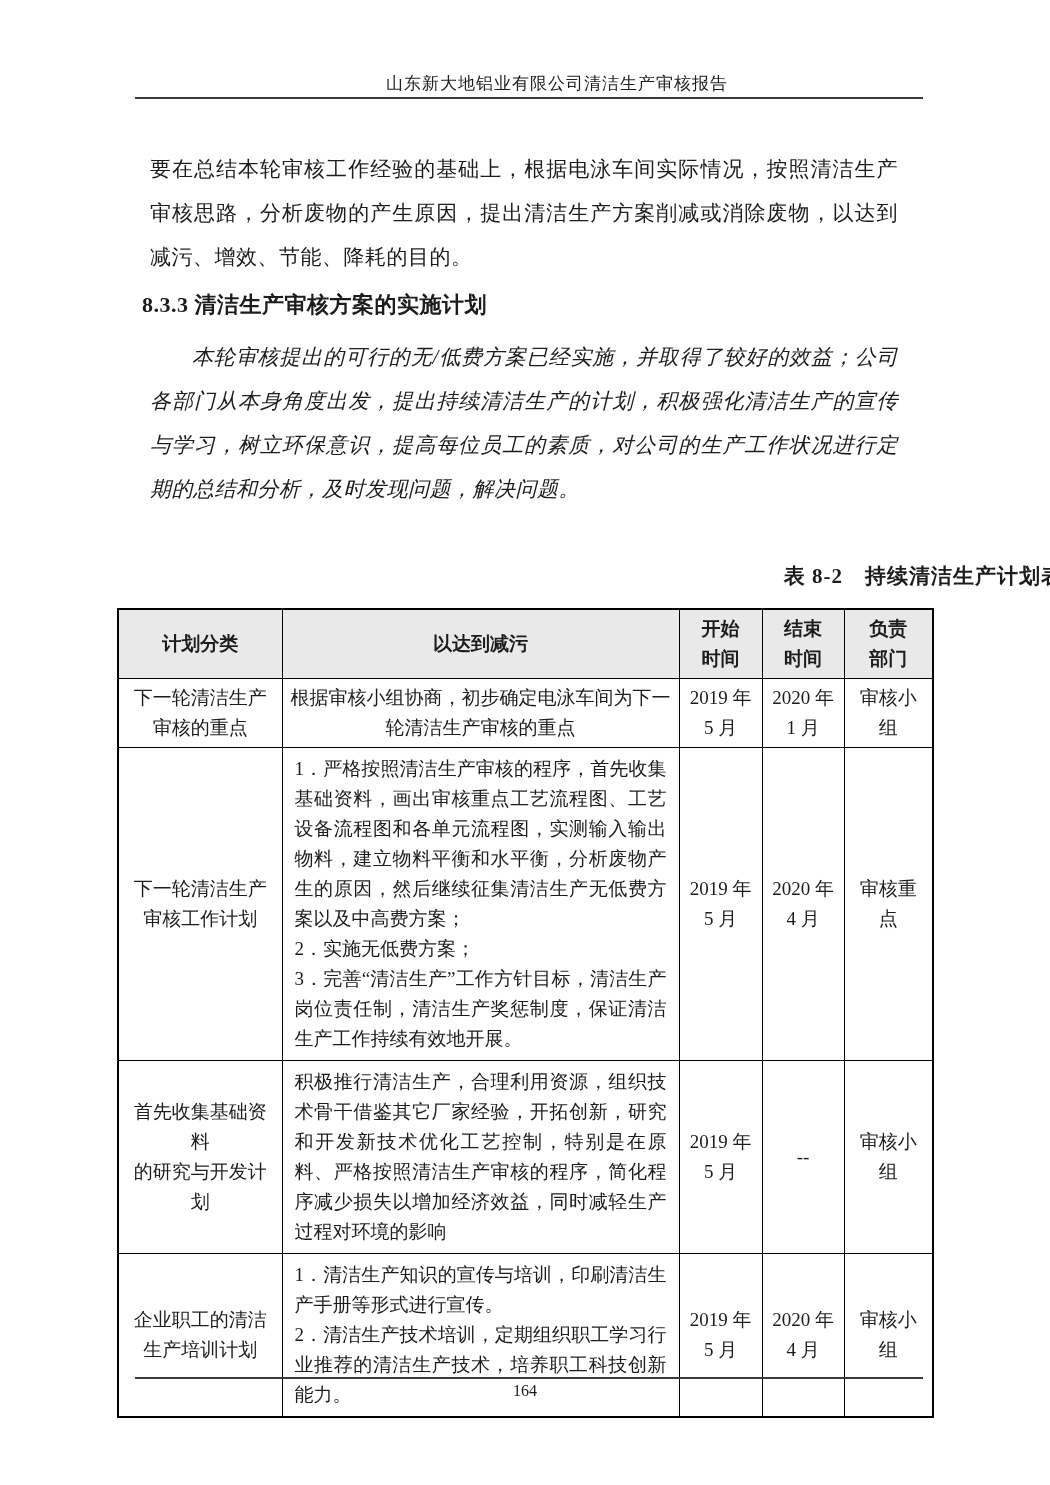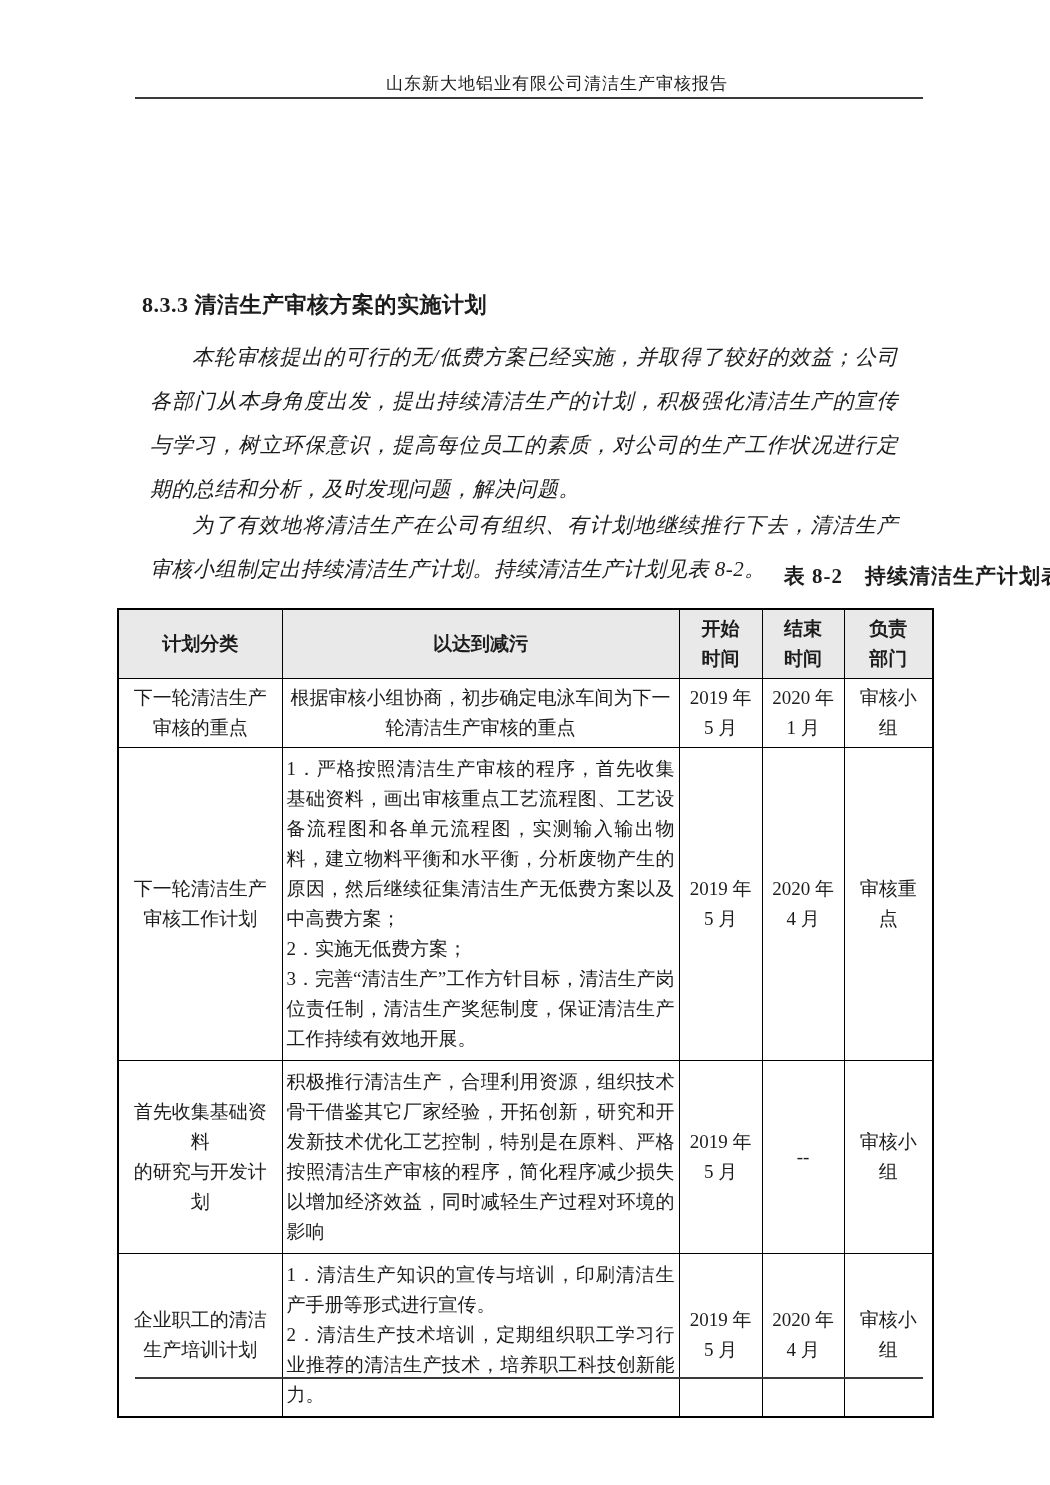--- a/index.html
+++ b/index.html
@@ -78,21 +78,21 @@
     vertical-align: middle;
     white-space: pre-line;
   }
   .plan-table thead th {
     background: #e9e9e9;
     font-weight: bold;
     height: 60px;
   }
   .plan-table td.cell-left {
     text-align: justify;
-    padding: 6px 4px;
+    padding: 6px 12px;
   }
   tr.row-focus td    { height: 60px; }
   tr.row-workplan td { height: 276px; }
   tr.row-newtech td  { height: 170px; }
   tr.row-training td { height: 110px; margin-left: 38px; }
   .footer-rule {
     position: absolute;
     top: 1377px; left: 135px;
     width: 788px; height: 0;
     border-top: 2px solid #3a3a3a;
@@ -106,26 +106,26 @@
   }
 </style>
 </head>
 <body>
 
 <div class="page">
 
   <div class="header-title">山东新大地铝业有限公司清洁生产审核报告</div>
   <div class="header-rule"></div>
 
+  <p class="para p-intro">要在总结本轮审核工作经验的基础上，根据电泳车间实际情况，按照清洁生产审核思路，分析废物的产生原因，提出清洁生产方案削减或消除废物，以达到减污、增效、节能、降耗的目的。</p>
 
   <h3 class="sec-heading">8.3.3 清洁生产审核方案的实施计划</h3>
 
   <p class="para indent p-impl">本轮审核提出的可行的无/低费方案已经实施，并取得了较好的效益；公司各部门从本身角度出发，提出持续清洁生产的计划，积极强化清洁生产的宣传与学习，树立环保意识，提高每位员工的素质，对公司的生产工作状况进行定期的总结和分析，及时发现问题，解决问题。</p>
 
-  <p class="para indent p-cont">为了有效地将清洁生产在公司有组织、有计划地继续推行下去，清洁生产审核小组制定出持续清洁生产计划。持续清洁生产计划见表 8-2。</p>
 
   <div class="table-title">表 8-2　持续清洁生产计划表</div>
 
   <table class="plan-table">
     <colgroup>
       <col class="c1">
         <col class="c2">
         <col class="c3">
         <col class="c4">
         <col class="c5">
@@ -188,14 +188,15 @@
 5 月</td>
         <td>2020 年
 4 月</td>
         <td>审核小
 组</td>
       </tr>
     </tbody>
   </table>
 
   <div class="footer-rule"></div>
+  <div class="footer-pagenum">164</div>
 
 </div>
 
 </body></html>

